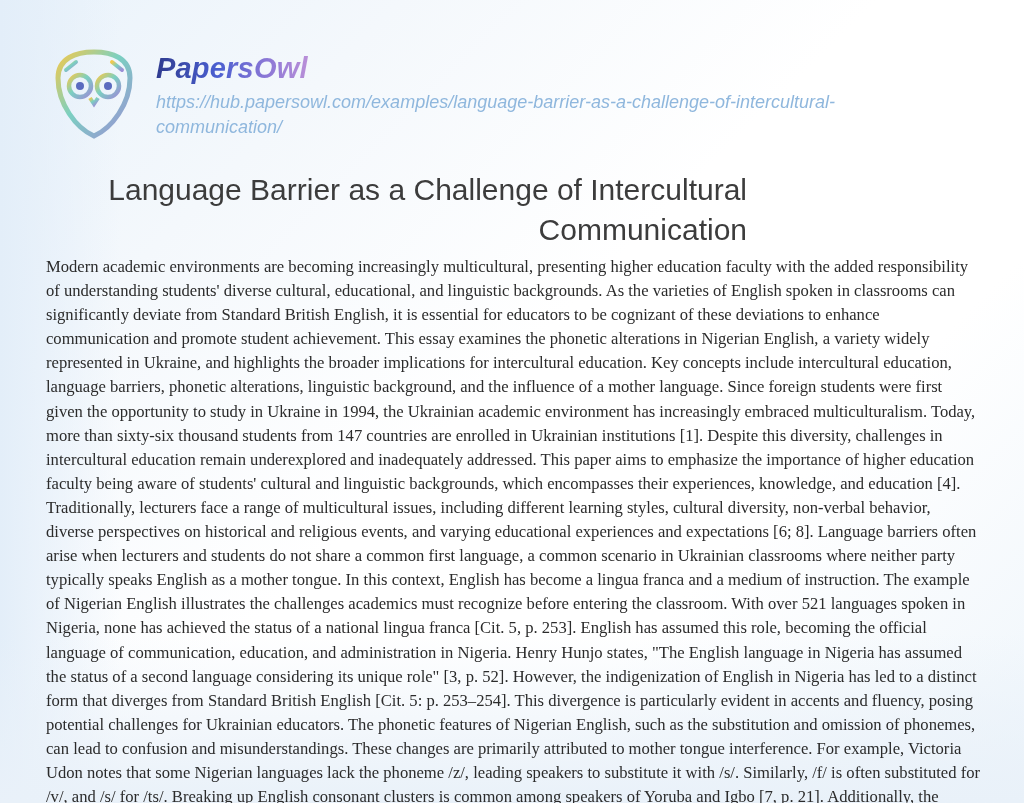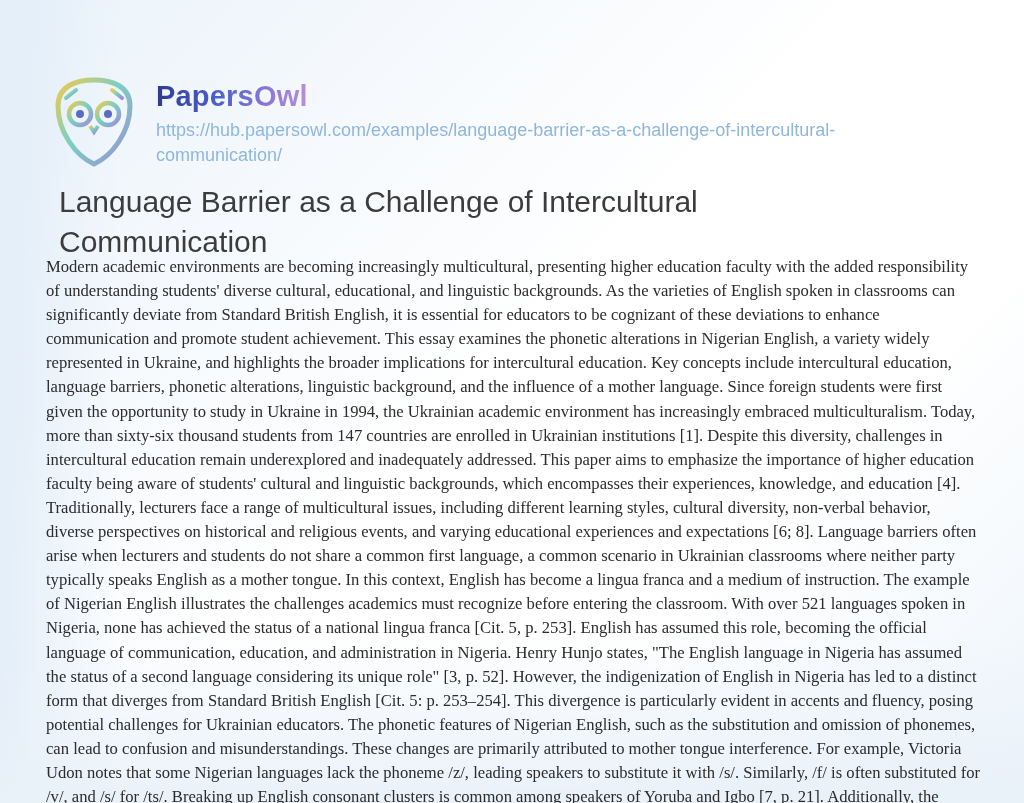--- a/index.html
+++ b/index.html
@@ -31,23 +31,24 @@
   .tint-bottom {
     position: absolute;
     left: 0; bottom: 0;
     width: 1024px; height: 170px;
     background: linear-gradient(0deg, #e9f1f9 0%, rgba(255,255,255,0) 100%);
     pointer-events: none;
   }
   .header {
     position: absolute;
     left: 46px;
-    top: 68px;
+    top: 40px;
     width: 930px;
     height: 100px;
+    font-style: italic;
   }
   .logo {
     position: absolute;
     left: 0;
     top: 8px;
     width: 96px;
     height: 92px;
   }
   .brand {
     position: absolute;
@@ -76,21 +77,22 @@
   .title {
     position: absolute;
     left: 47px;
     top: 170px;
     width: 700px;
     font-size: 30px;
     line-height: 40px;
     color: #3c3c3c;
     font-family: "Liberation Sans", sans-serif;
     font-weight: normal;
-    margin: 12px;
+    margin: 0;
+    text-align: right;
   }
   .body-text {
     position: absolute;
     left: 46px;
     top: 255px;
     width: 934px;
     font-family: "Liberation Serif", serif;
     font-size: 16.6px;
     line-height: 24.1px;
     color: #2b2b2b;

